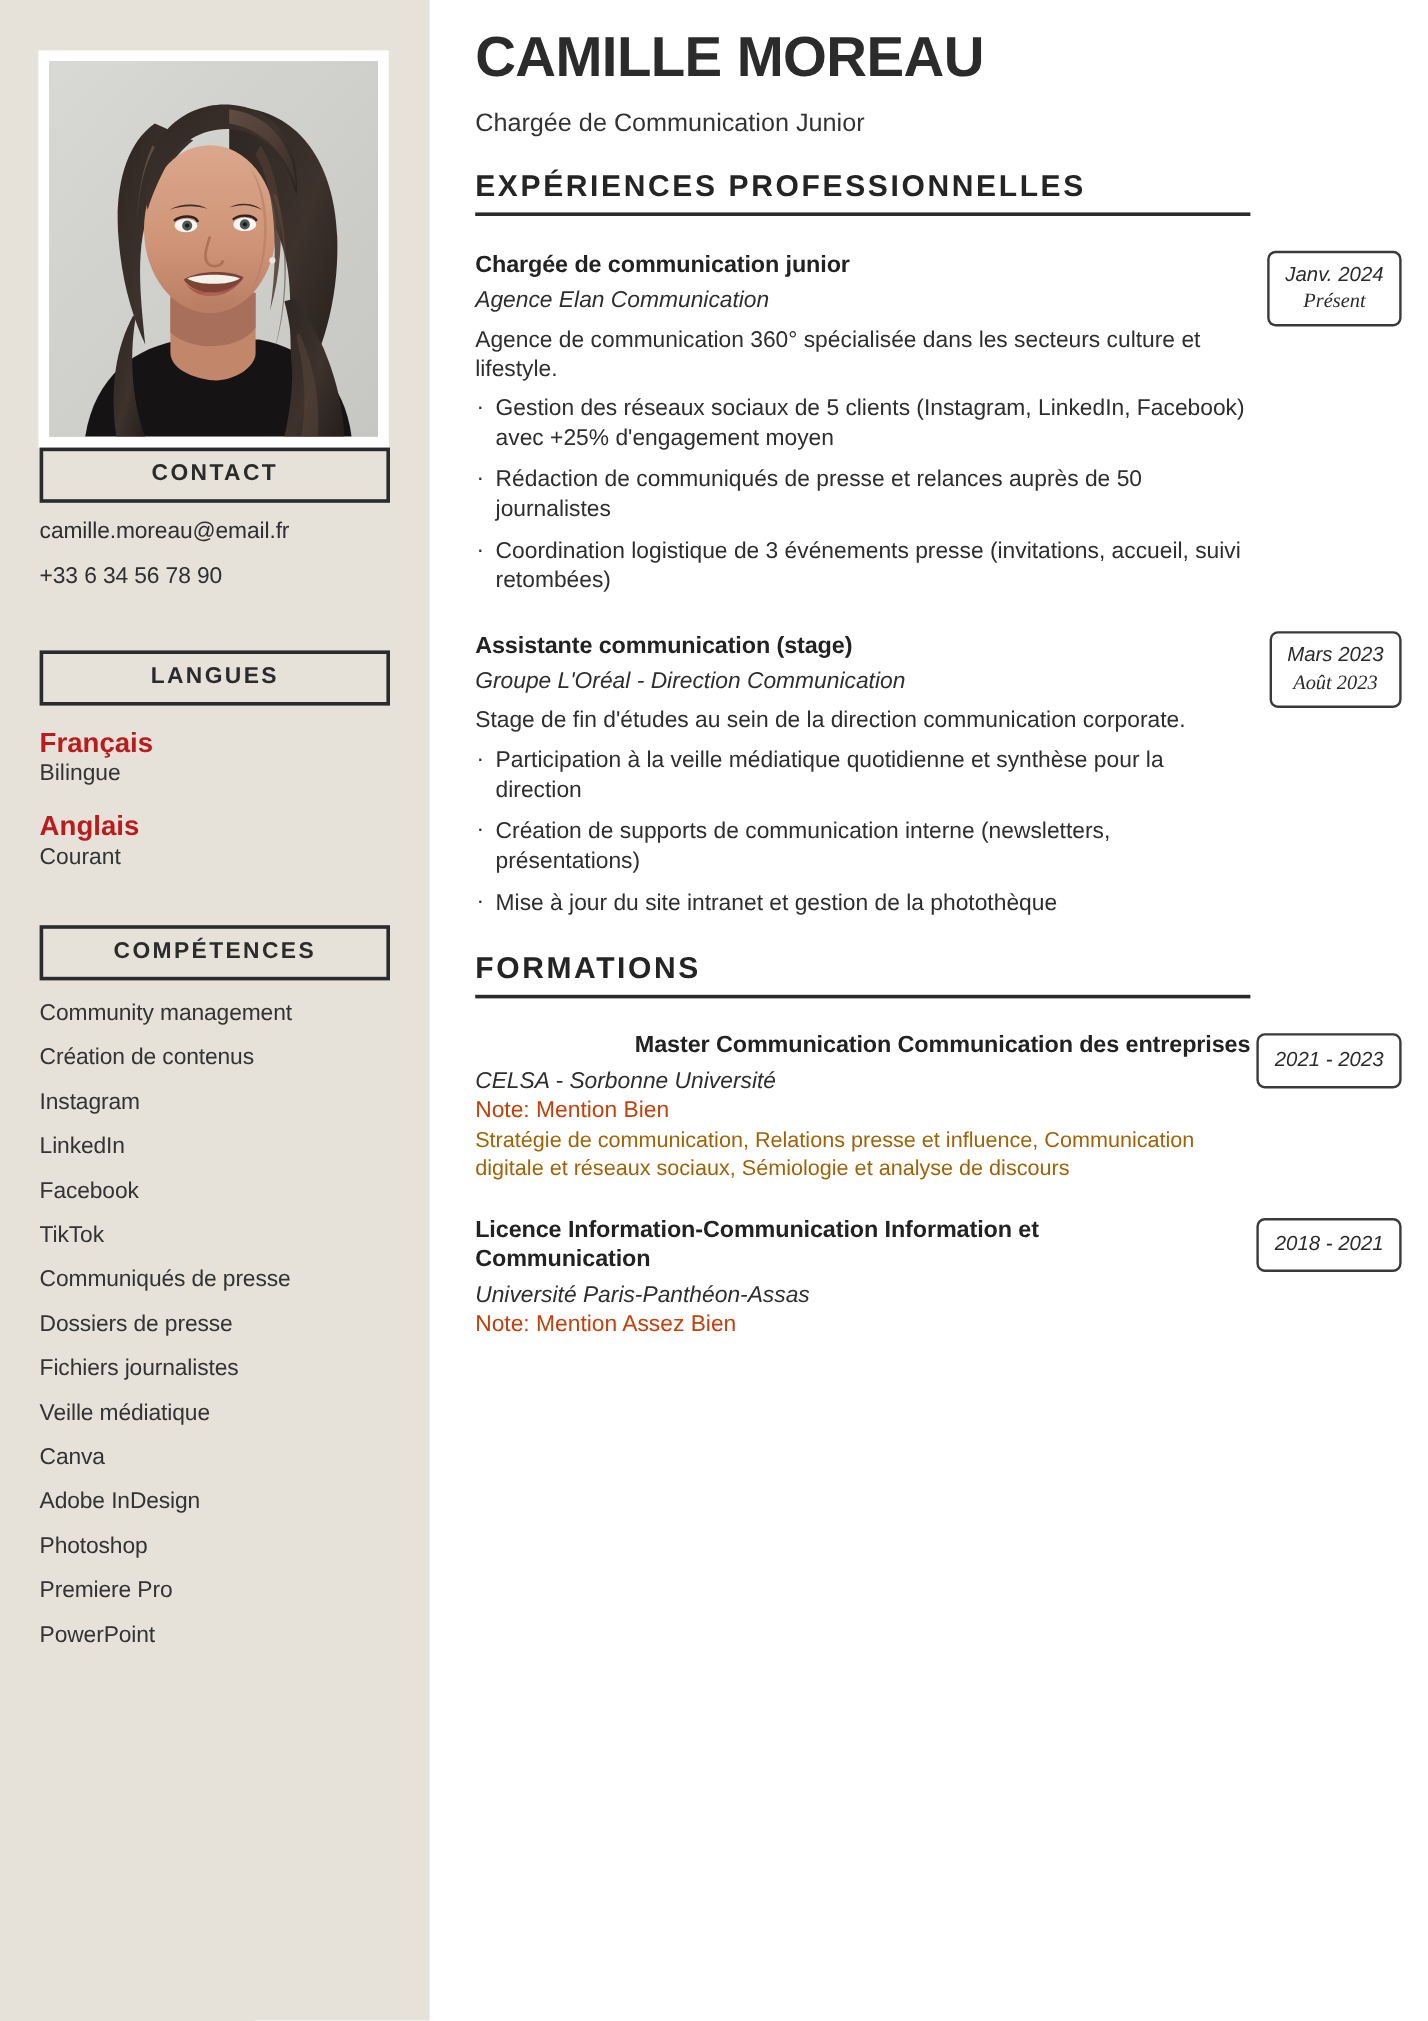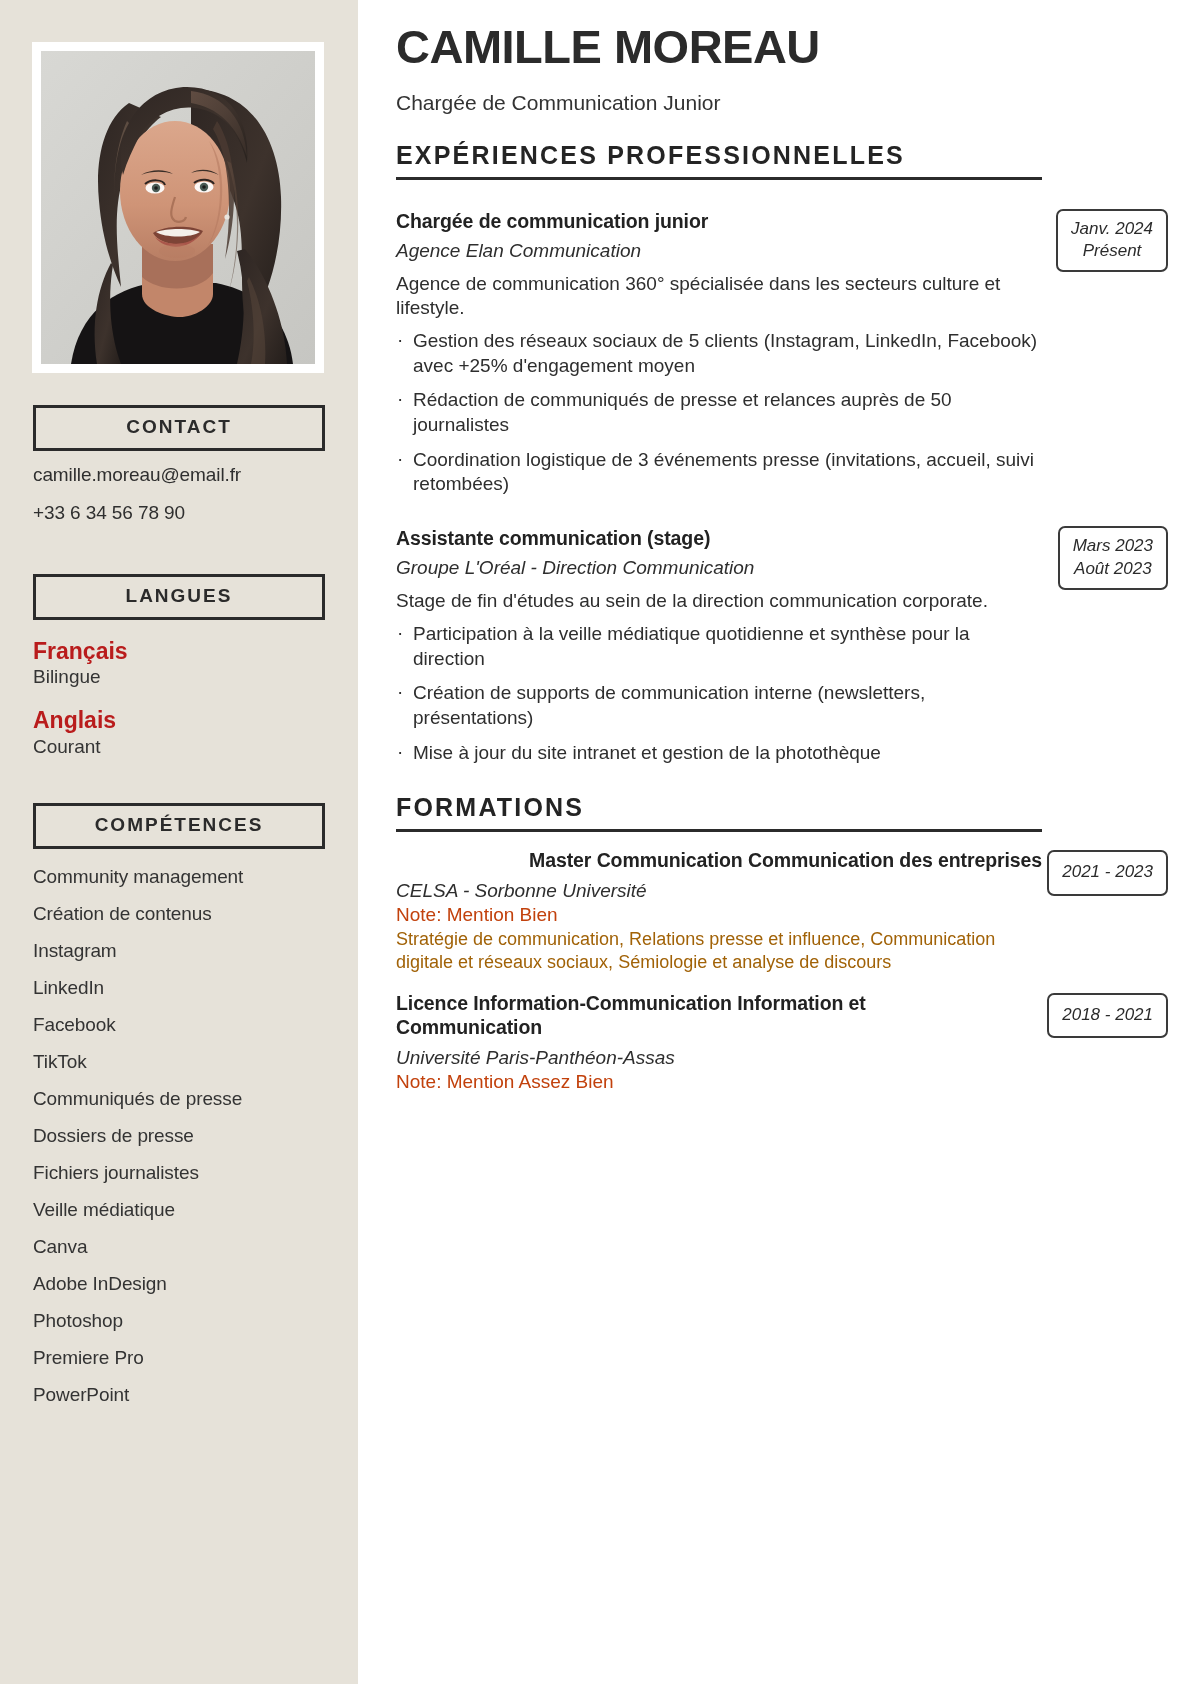--- a/index.html
+++ b/index.html
@@ -53,21 +53,21 @@
     border: 3px solid #2b2b2b;
     text-align: center;
     font-size: 19px;
     font-weight: bold;
     letter-spacing: 2.0px;
     color: #2b2b2b;
     padding: 9px 4px 10px 4px;
     box-sizing: border-box;
     line-height: 1.1;
   }
-  .contact-block { margin-top: 32px; }
+  .contact-block { }
   .langues-block { margin-top: 46px; }
   .comp-block    { margin-top: 44px; }
 
   .contact-line {
     font-size: 19px;
     color: #2f2f2f;
     line-height: 1.55;
     margin-top: 9px;
     letter-spacing: -0.1px;
   }
@@ -125,21 +125,21 @@
     font-weight: bold;
     letter-spacing: 2.2px;
     color: #242424;
     border-bottom: 3px solid #2b2b2b;
     padding-bottom: 7px;
     margin-top: 25px;
   }
   .section-heading.formations { margin-top: 28px; }
 
   .entry { position: relative; margin-top: 29px; }
-  .entry.edu { margin-top: 16px; }
+  .entry.edu { margin-top: 27px; }
 
   .entry-head { padding-right: 130px; }
   .entry-title {
     font-size: 19.5px;
     font-weight: bold;
     color: #222222;
     line-height: 1.25;
     letter-spacing: -0.1px;
   }
   .entry-title.wide { padding-right: 0; text-align: right; }
@@ -193,21 +193,21 @@
     padding: 7px 13px 8px 13px;
     font-size: 17px;
     font-style: italic;
     color: #2b2b2b;
     text-align: center;
     line-height: 1.32;
     white-space: nowrap;
     background: transparent;
   }
   .date-badge.single { padding: 9px 13px 10px 13px; }
-  .date-badge .d2 { display: block; }
+  .date-badge .d2 { display: block; font-family: Liberation Serif, serif; }
 
   .entry.edu .date-badge { top: 2px; }
 </style>
 </head>
 <body>
 
 <div class="page">
 
   <aside class="sidebar">
 

